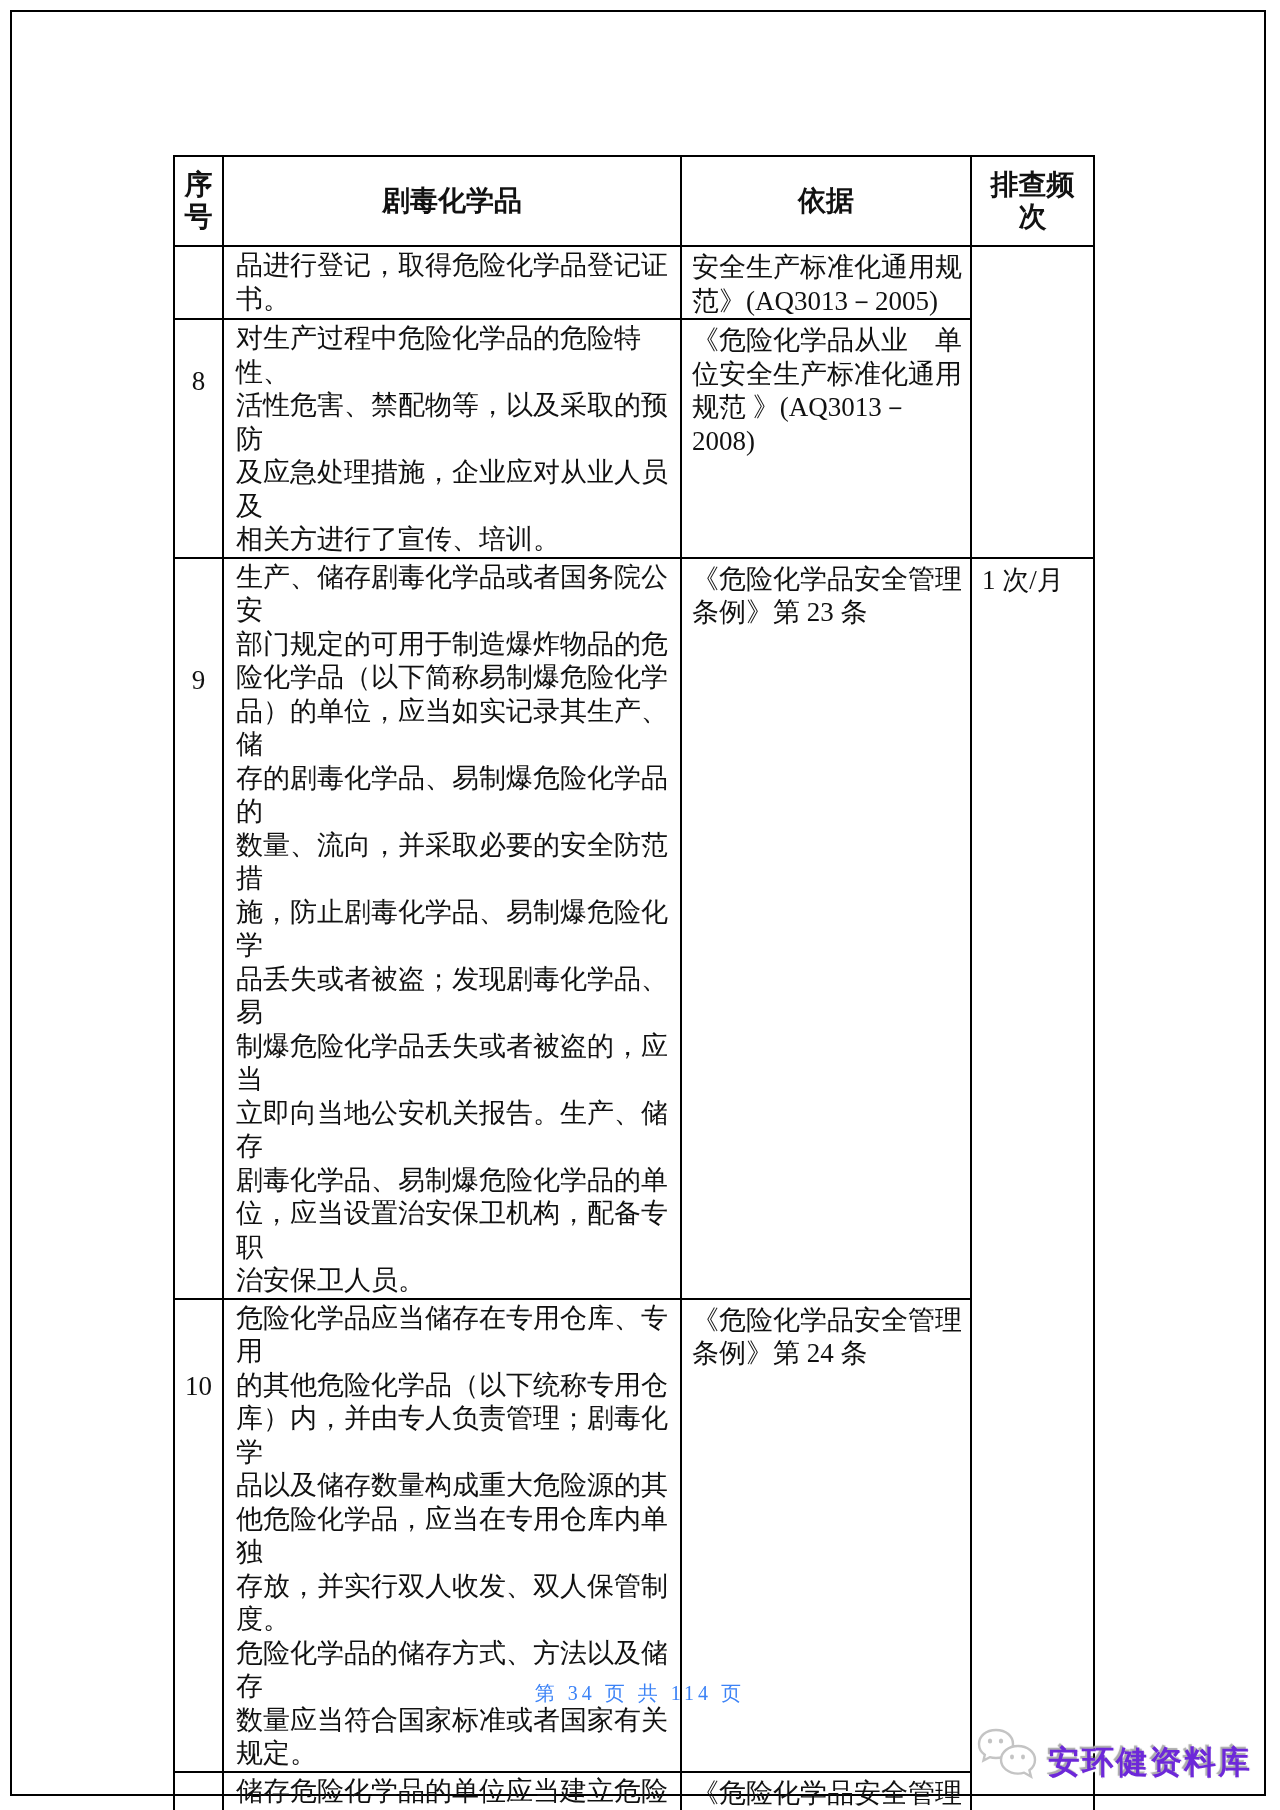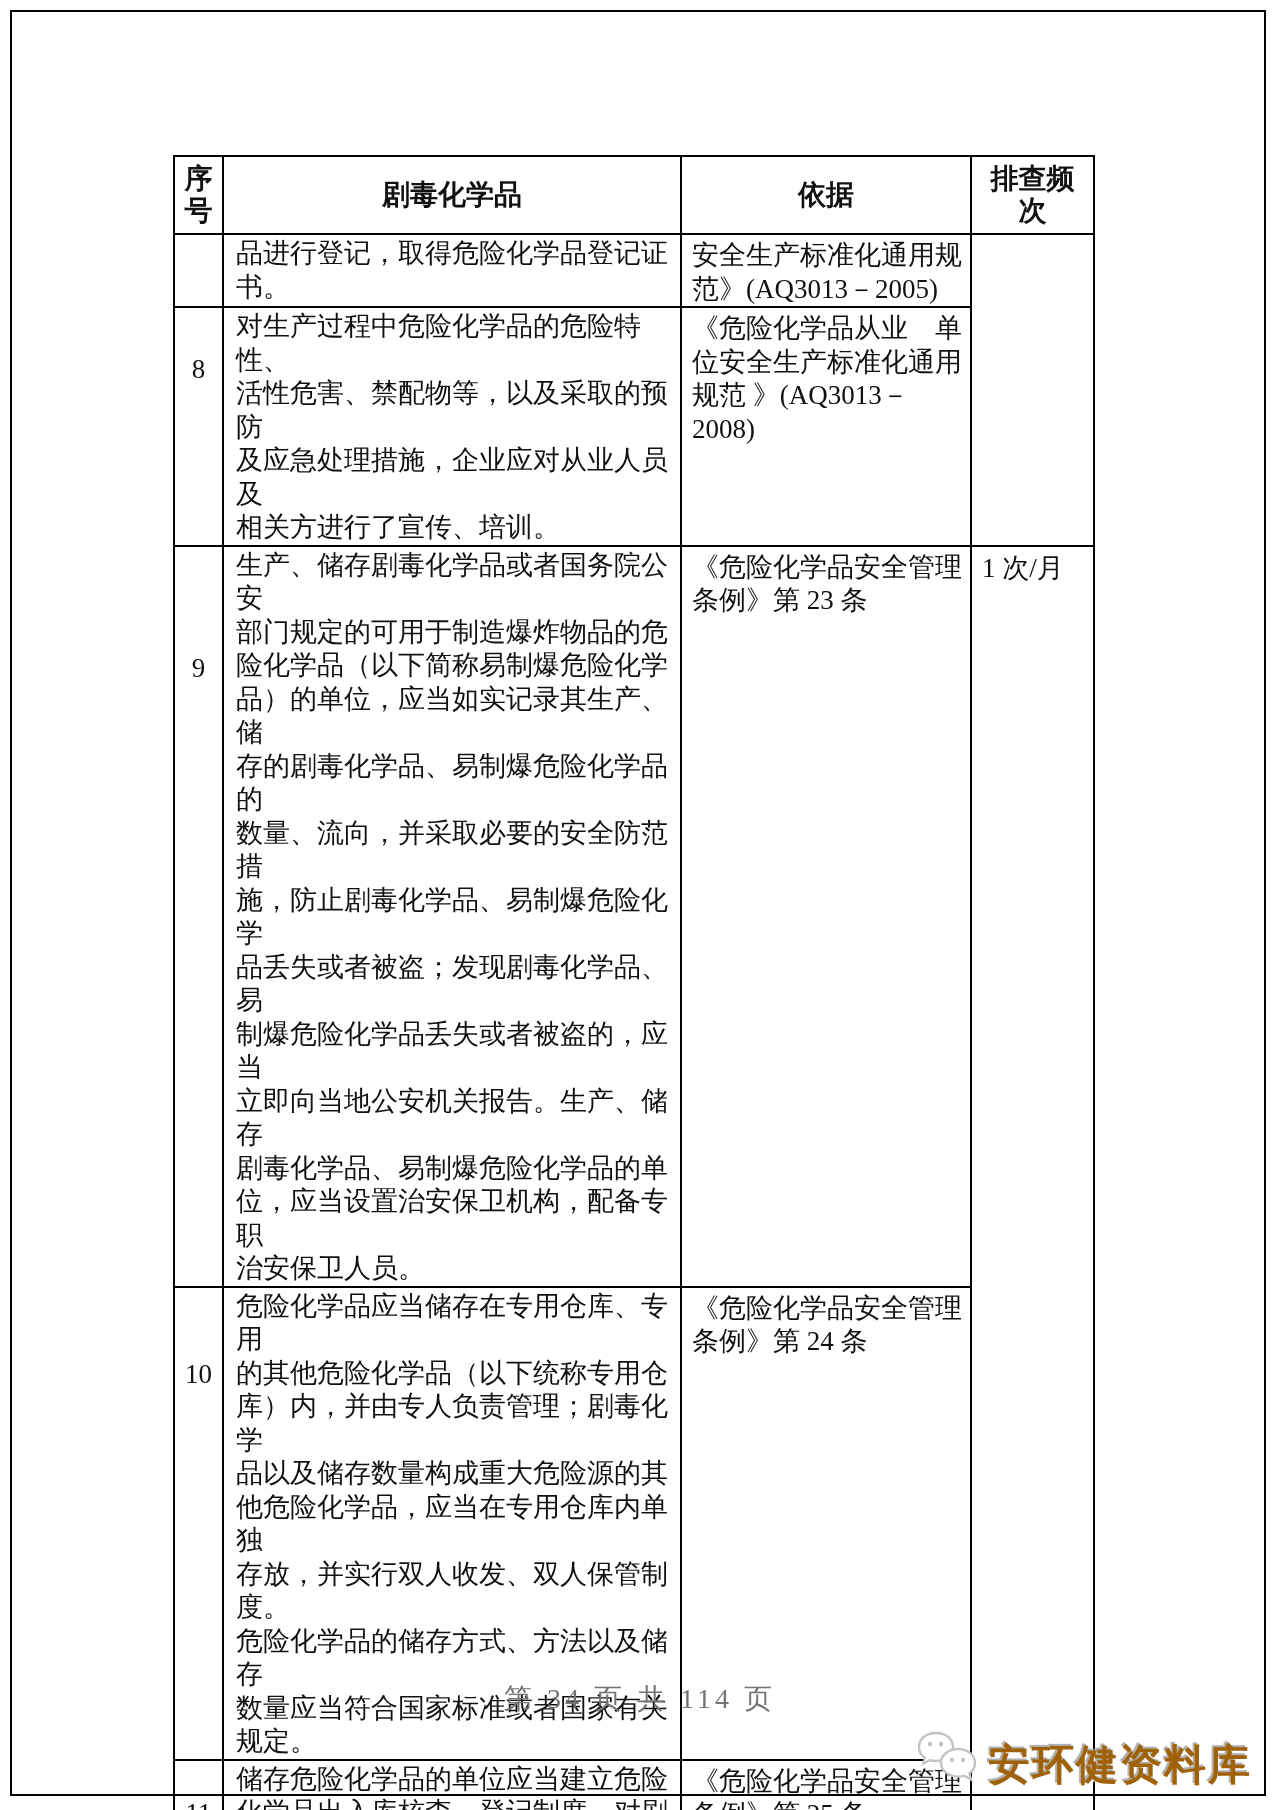--- a/index.html
+++ b/index.html
@@ -15,51 +15,51 @@
     position:absolute;left:173px;top:155px;width:920px;
     border-collapse:collapse;table-layout:fixed;
   }
   .doc-table th,.doc-table td{
     border:2px solid #000000;box-sizing:border-box;overflow:hidden;
   }
   .doc-table th{
     font-weight:bold;font-size:28px;line-height:32px;
     text-align:center;vertical-align:middle;padding:0;
   }
-  .doc-table th.h-freq{padding:0 13px;}
+  .doc-table th.h-freq{padding:12px 13px;}
   .doc-table td{
     vertical-align:top;font-size:27px;line-height:33.5px;
     white-space:pre-line;text-align:left;
   }
   td.num{text-align:center;padding:0;white-space:normal;}
   td.content{padding:2px 6px 0 12px;}
   td.basis{padding:4px 4px 0 10px;}
   td.freq{padding:5px 2px 0 10px;white-space:normal;vertical-align:top;}
   tr.hrow{height:78px;}
   tr.r0{height:71px;}
   tr.r1{height:134px;}
   tr.r2{height:436px;}
   tr.r3{height:304px;}
   tr.r4{height:270px;}
   tr.r1 td.num{padding-top:45px;}
   tr.r2 td.num{padding-top:105px;}
   tr.r3 td.num{padding-top:70px;}
   tr.r4 td.num{padding-top:36px;}
   .footer{
     position:absolute;left:0;top:1680px;width:1280px;
-    text-align:center;font-size:28px;letter-spacing:4px;color:#737373;
+    text-align:center;font-size:20px;letter-spacing:4px;color:#3b82f6;
   }
   .watermark{
     position:absolute;top:1726px;right:28px;
     display:flex;align-items:center;gap:8px;
   }
   .watermark-text{
     font-family:"Liberation Sans","DejaVu Sans",sans-serif;
-    font-size:42px;font-weight:bold;letter-spacing:2px;
-    color:#a16207;
+    font-size:32px;font-weight:bold;letter-spacing:2px;
+    color:#6d28d9;
     text-shadow:-2px -2px 1px #ababab, 2px 2px 1px #ffffff, 1px 1px 0 #d8d8d8;
     margin-top:11px;
   }
 </style>
 </head>
 <body>
 
 <div class="page-border"></div>
 
 <table class="doc-table">

